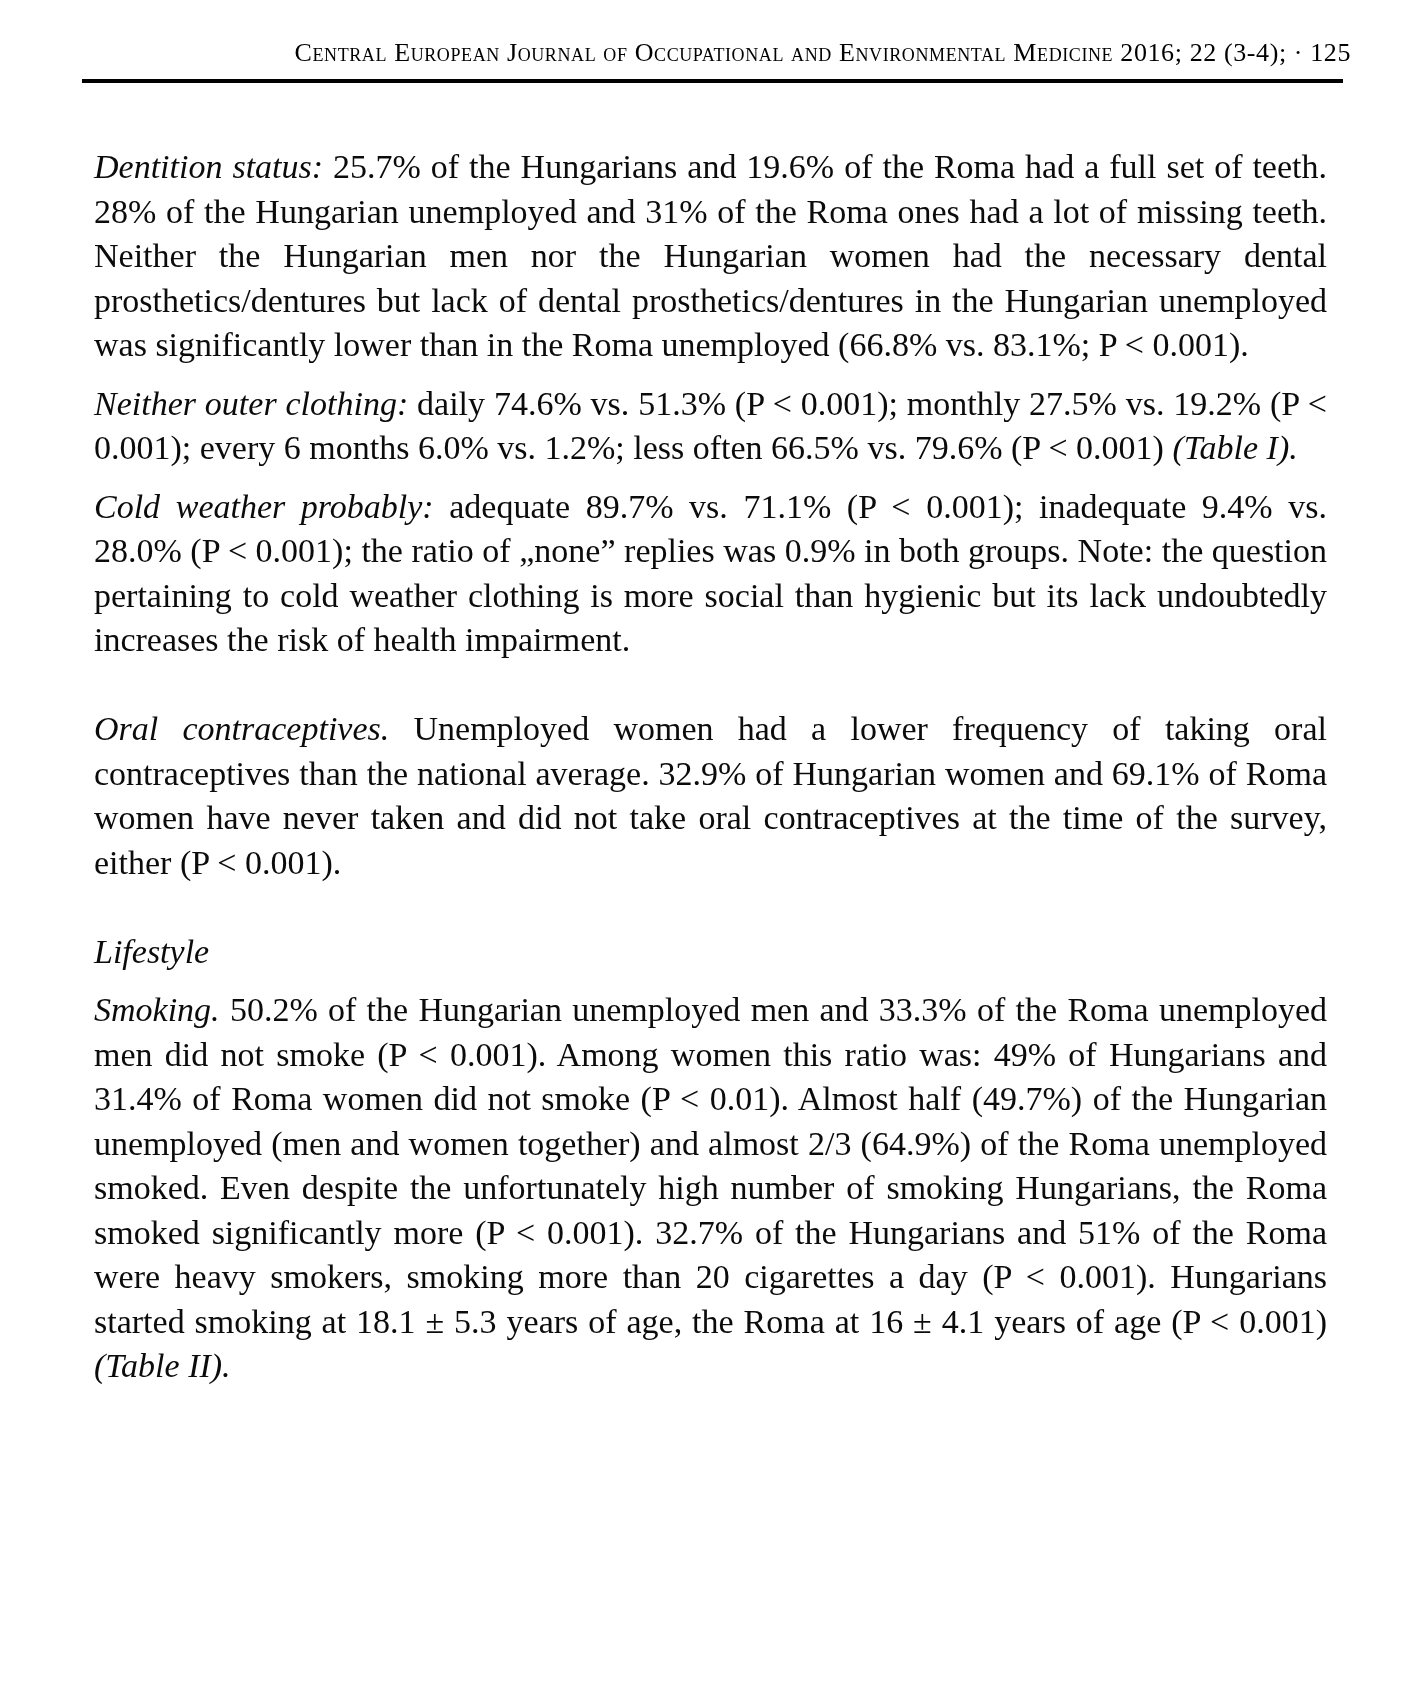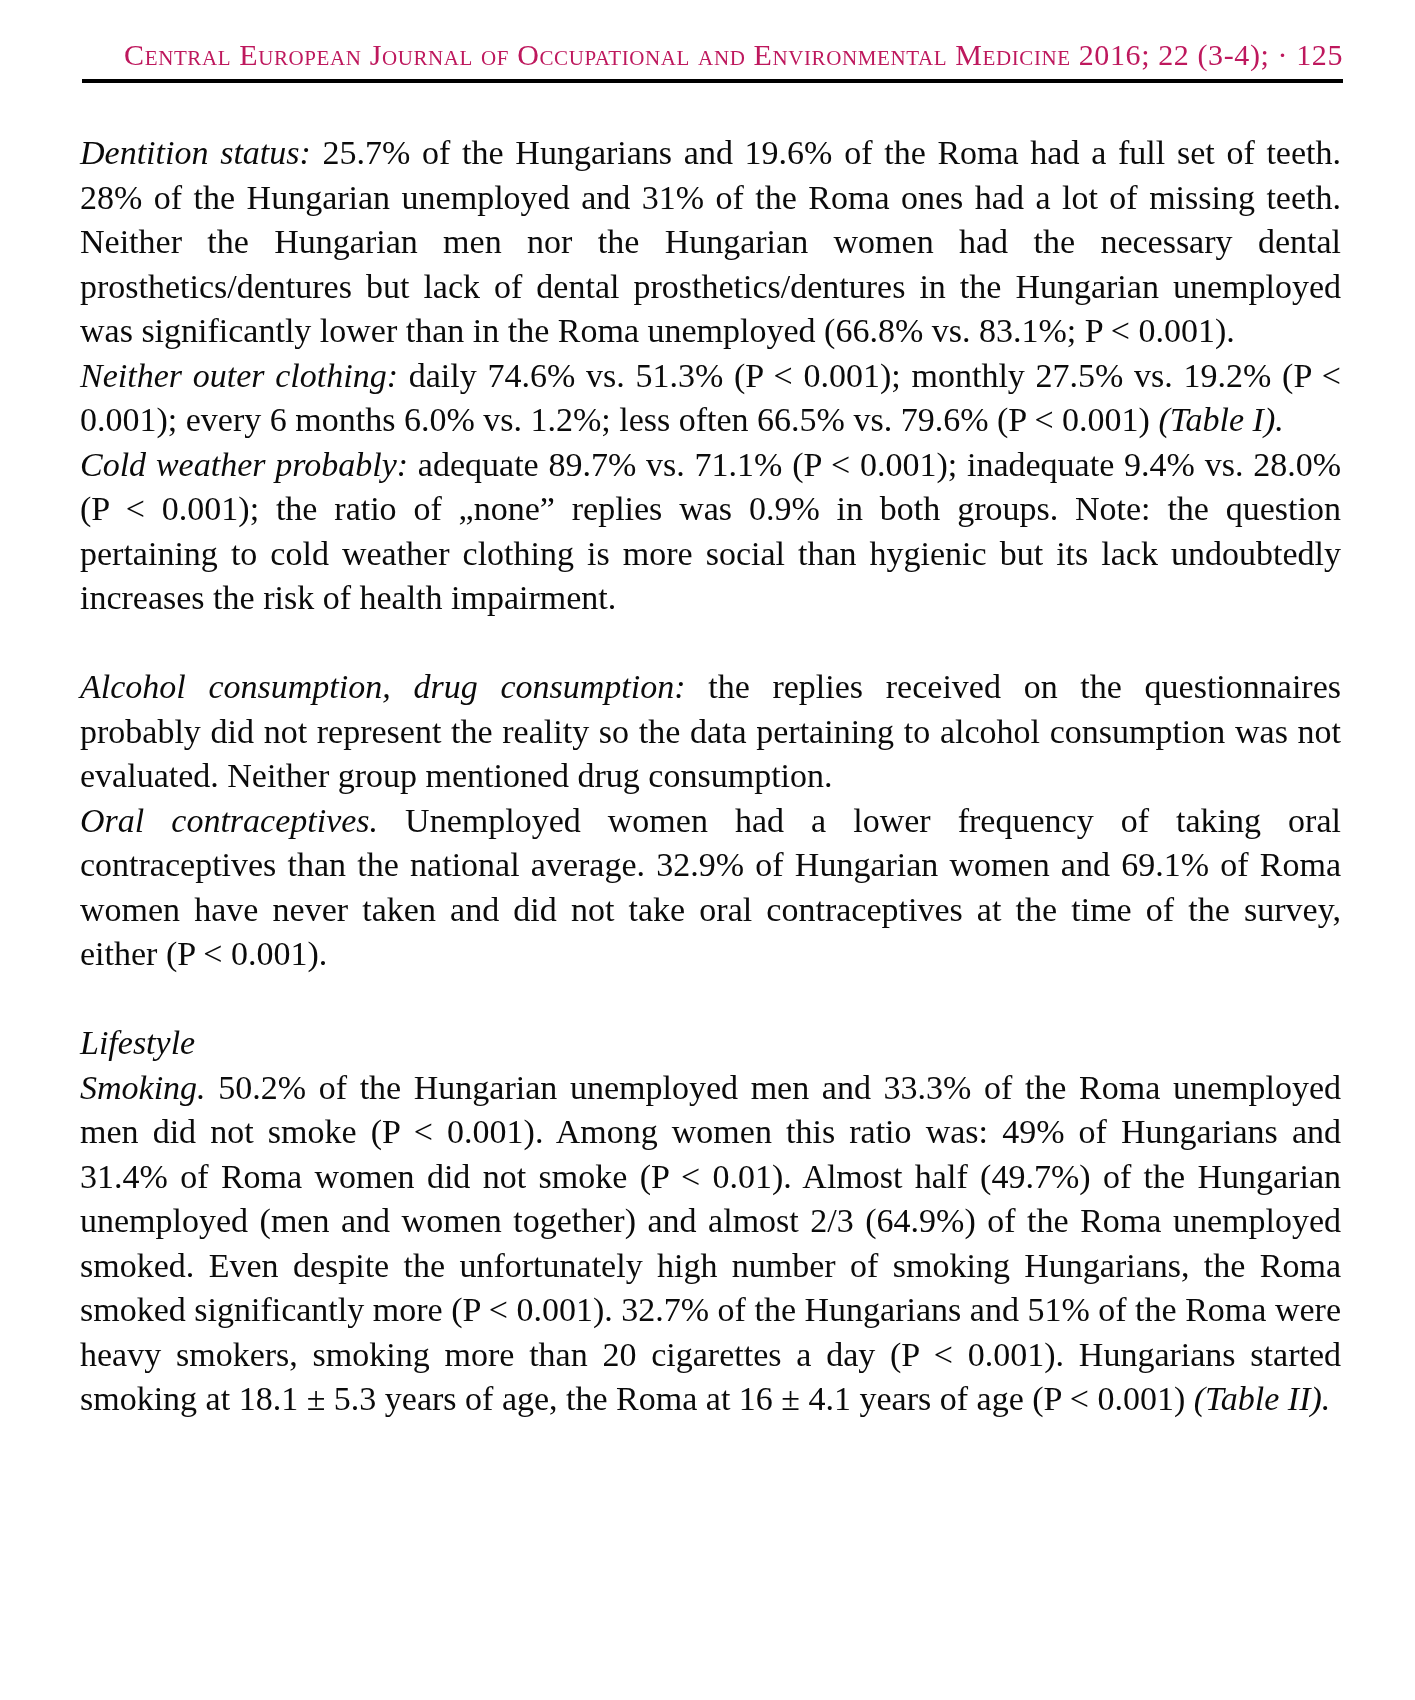--- a/index.html
+++ b/index.html
@@ -13,47 +13,47 @@
     height: 1700px;
     background: #ffffff;
     color: #0b0b0b;
     font-family: "Liberation Serif", "DejaVu Serif", serif;
     overflow: hidden;
   }
   .running-head {
     position: absolute;
     top: 38px;
     left: 82px;
-    right: 72px;
+    right: 64px;
     text-align: right;
-    font-size: 30px;
+    font-size: 26px;
     font-variant: small-caps;
     letter-spacing: 0.6px;
     white-space: nowrap;
-    color: #be185d;
+    color: #000000;
   }
   .head-rule {
     position: absolute;
     top: 79px;
     left: 82px;
     width: 1261px;
     height: 4px;
     background: #000000;
   }
   .body-text {
     position: absolute;
     top: 131px;
     left: 80px;
     width: 1261px;
     font-size: 34px;
     line-height: 44.5px;
     text-align: justify;
   }
   .body-text p {
-    margin: 0;
+    margin: 14px;
     padding: 0;
   }
   .section-gap {
     margin-top: 44.5px;
   }
   .lead {
     font-style: italic;
   }
   .tail {
     font-style: italic;
@@ -76,21 +76,20 @@
       <p><span class="lead">Dentition status:</span><span> 25.7% of the Hungarians and 19.6% of the Roma had a full set of teeth. 28% of the Hungarian unemployed and 31% of the Roma ones had a lot of missing teeth. Neither the Hungarian men nor the Hungarian women had the necessary dental prosthetics/dentures but lack of dental prosthetics/dentures in the Hungarian unemployed was significantly lower than in the Roma unemployed (66.8% vs. 83.1%; P &lt; 0.001).</span></p>
 
 
 
       <p><span class="lead">Neither outer clothing:</span><span> daily 74.6% vs. 51.3% (P &lt; 0.001); monthly 27.5% vs. 19.2% (P &lt; 0.001); every 6 months 6.0% vs. 1.2%; less often 66.5% vs. 79.6% (P &lt; 0.001) </span><span class="tail">(Table I).</span></p>
 
       <p><span class="lead">Cold weather probably:</span><span> adequate 89.7% vs. 71.1% (P &lt; 0.001); inadequate 9.4% vs. 28.0% (P &lt; 0.001); the ratio of „none” replies was 0.9% in both groups. Note: the question pertaining to cold weather clothing is more social than hygienic but its lack undoubtedly increases the risk of health impairment.</span></p>
     </section>
 
     <section class="section-gap">
-      <p><span class="lead">Alcohol consumption, drug consumption:</span><span> the replies received on the questionnaires probably did not represent the reality so the data pertaining to alcohol consumption was not evaluated. Neither group mentioned drug consumption.</span></p>
 
 
       <p><span class="lead">Oral contraceptives.</span><span> Unemployed women had a lower frequency of taking oral contraceptives than the national average. 32.9% of Hungarian women and 69.1% of Roma women have never taken and did not take oral contraceptives at the time of the survey, either (P &lt; 0.001).</span></p>
     </section>
 
     <section class="section-gap">
       <p><span class="lead">Lifestyle</span></p>
 
       <p><span class="lead">Smoking.</span><span> 50.2% of the Hungarian unemployed men and 33.3% of the Roma unemployed men did not smoke (P &lt; 0.001). Among women this ratio was: 49% of Hungarians and 31.4% of Roma women did not smoke (P &lt; 0.01). Almost half (49.7%) of the Hungarian unemployed (men and women together) and almost 2/3 (64.9%) of the Roma unemployed smoked. Even despite the unfortunately high number of smoking Hungarians, the Roma smoked significantly more (P &lt; 0.001). 32.7% of the Hungarians and 51% of the Roma were heavy smokers, smoking more than 20 cigarettes a day (P &lt; 0.001). Hungarians started smoking at 18.1 ± 5.3 years of age, the Roma at 16 ± 4.1 years of age (P &lt; 0.001) </span><span class="tail">(Table II).</span></p>
     </section>

